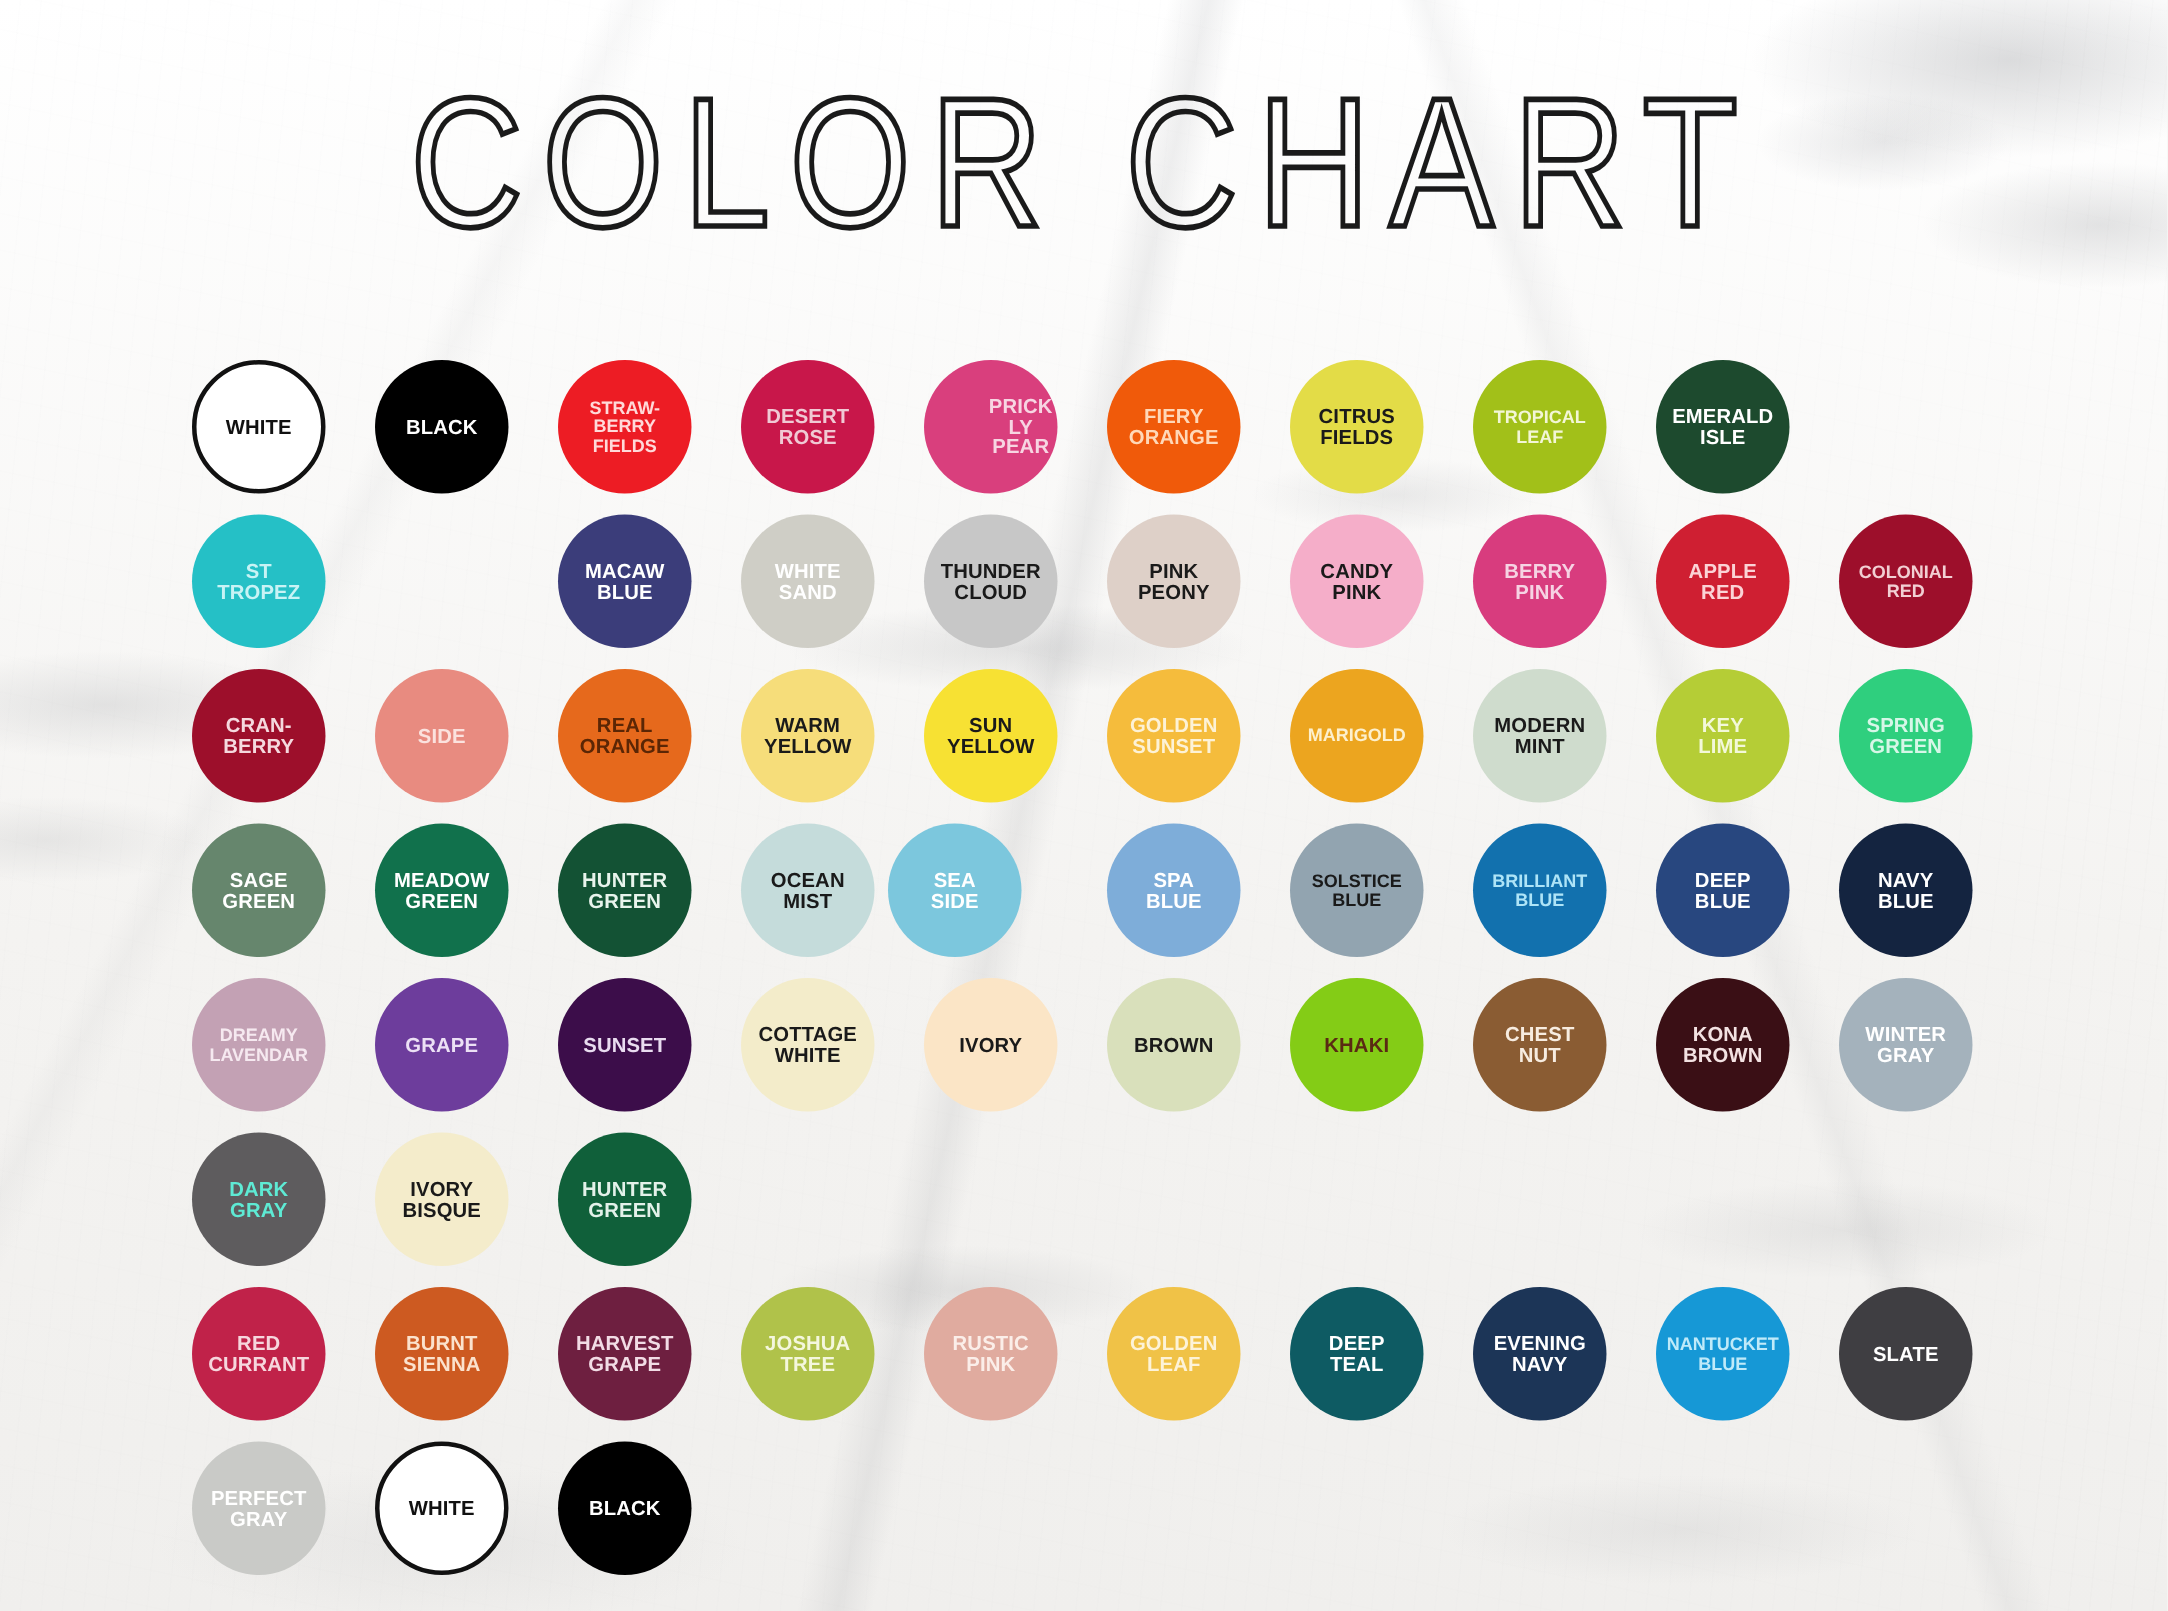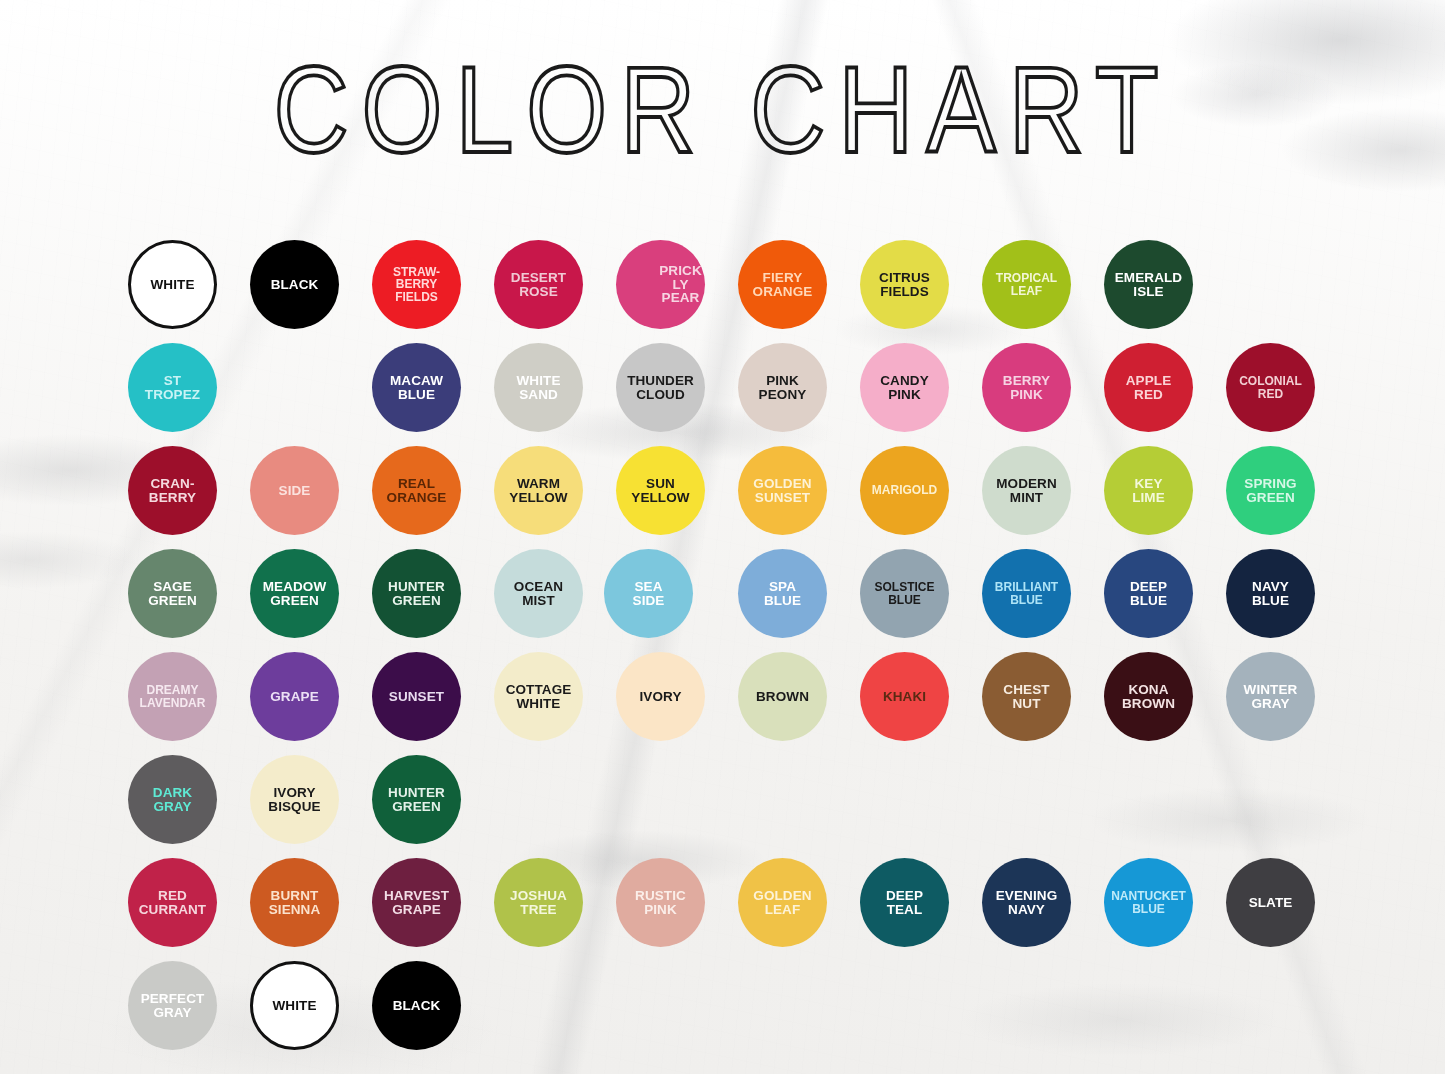--- a/index.html
+++ b/index.html
@@ -209,21 +209,21 @@
       </div>
       <div class="swatch" title="MEADOW GREEN" style="left: 122px; background: rgb(17, 113, 76);">
         <span class="label" style="color: rgb(255, 255, 255);">MEADOW<br>GREEN</span>
       </div>
       <div class="swatch" title="HUNTER GREEN" style="left: 244px; background: rgb(19, 82, 52);">
         <span class="label" style="color: rgb(232, 244, 236);">HUNTER<br>GREEN</span>
       </div>
       <div class="swatch" title="OCEAN MIST" style="left: 366px; background: rgb(197, 220, 219);">
         <span class="label" style="color: rgb(26, 26, 26);">OCEAN<br>MIST</span>
       </div>
-      <div class="swatch" title="SEA SIDE" style="left: 476px; background: rgb(124, 199, 221);">
+      <div class="swatch" title="SEA SIDE" style="left: 464px; background: rgb(124, 199, 221);">
         <span class="label" style="color: rgb(255, 255, 255);">SEA<br>SIDE</span>
       </div>
       <div class="swatch" title="SPA BLUE" style="left: 610px; background: rgb(126, 173, 217);">
         <span class="label" style="color: rgb(255, 255, 255);">SPA<br>BLUE</span>
       </div>
       <div class="swatch lbl-sm" title="SOLSTICE BLUE" style="left: 732px; background: rgb(146, 164, 176);">
         <span class="label" style="color: rgb(26, 26, 26);">SOLSTICE<br>BLUE</span>
       </div>
       <div class="swatch lbl-sm" title="BRILLIANT BLUE" style="left: 854px; background: rgb(18, 113, 174);">
         <span class="label" style="color: rgb(174, 228, 247); text-align: center;">BRILLIANT<br>BLUE</span>
@@ -247,21 +247,21 @@
       </div>
       <div class="swatch" title="COTTAGE WHITE" style="left: 366px; background: rgb(243, 236, 202);">
         <span class="label" style="color: rgb(26, 26, 26);">COTTAGE<br>WHITE</span>
       </div>
       <div class="swatch" title="IVORY" style="left: 488px; background: rgb(251, 229, 198);">
         <span class="label" style="color: rgb(26, 26, 26);">IVORY</span>
       </div>
       <div class="swatch" title="ALMOND" style="left: 610px; background: rgb(217, 224, 187);">
         <span class="label" style="color: rgb(26, 26, 26);">BROWN</span>
       </div>
-      <div class="swatch" title="KHAKI" style="left: 732px; background: #ef4444;">
+      <div class="swatch" title="KHAKI" style="left: 732px; background: #84cc16;">
         <span class="label" style="color: rgb(90, 42, 19);">KHAKI</span>
       </div>
       <div class="swatch" title="CHEST NUT" style="left: 854px; background: rgb(138, 92, 51);">
         <span class="label" style="color: rgb(247, 236, 224);">CHEST<br>NUT</span>
       </div>
       <div class="swatch" title="KONA BROWN" style="left: 976px; background: rgb(58, 15, 21);">
         <span class="label" style="color: rgb(243, 226, 226);">KONA<br>BROWN</span>
       </div>
       <div class="swatch" title="WINTER GRAY" style="left: 1098px; background: rgb(164, 178, 188);">
         <span class="label" style="color: rgb(255, 255, 255);">WINTER<br>GRAY</span>

